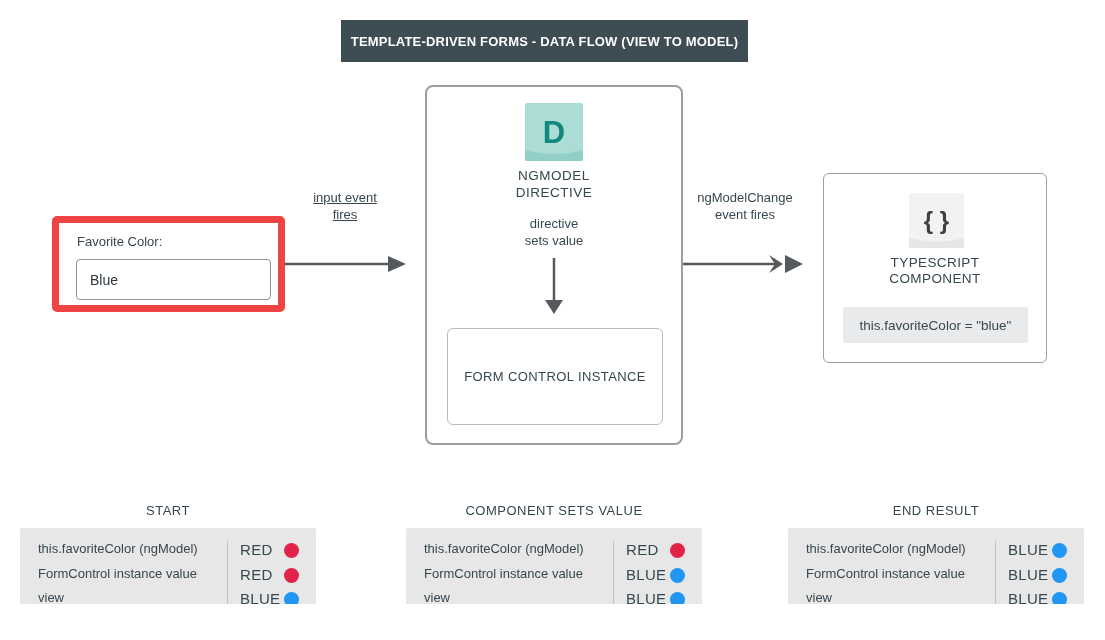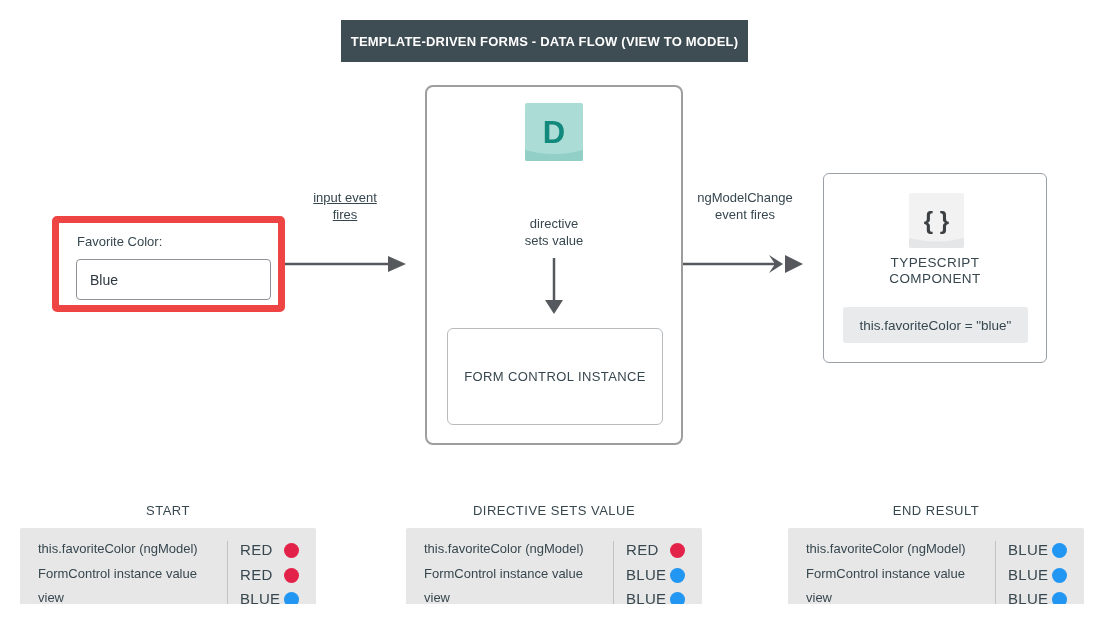--- a/index.html
+++ b/index.html
@@ -79,20 +79,24 @@
     <line x1="0" y1="14" x2="106" y2="14" stroke="#55585c" stroke-width="2.5"></line>
     <polygon points="103,6 121,14 103,22" fill="#55585c"></polygon>
   </svg>
 
   <div class="directive-box">
     <svg class="icon-tile" style="left:98px; top:16px;" width="58" height="58">
       <rect x="0" y="0" width="58" height="58" rx="2" fill="#abdcd5"></rect>
       <path d="M0,47 Q29,55 58,47 L58,56 Q58,58 56,58 L2,58 Q0,58 0,56 Z" fill="#92d0c7"></path>
       <text x="29" y="40" text-anchor="middle" font-size="31" font-weight="bold" font-family="Liberation Sans, DejaVu Sans, sans-serif" fill="#12897c">D</text>
     </svg>
+    <div class="dbox-name">
+      <div>NGMODEL</div>
+      <div>DIRECTIVE</div>
+    </div>
     <div class="dbox-action">
       <div>directive</div>
       <div>sets value</div>
     </div>
     <svg class="arrow-svg" style="left:113px; top:171px;" width="28" height="58">
       <line x1="14" y1="0" x2="14" y2="44" stroke="#55585c" stroke-width="2.5"></line>
       <polygon points="5,42 23,42 14,56" fill="#55585c"></polygon>
     </svg>
     <div class="form-control-box">
       <span>FORM CONTROL INSTANCE</span>
@@ -138,21 +142,21 @@
       <span class="val">RED</span>
       <span class="dot" style="background-color: rgb(227, 34, 73);"></span>
     </div>
     <div class="srow" style="top:62px;">
       <span class="lbl">view</span>
       <span class="val">BLUE</span>
       <span class="dot" style="background-color: rgb(33, 150, 243);"></span>
     </div>
   </div>
 
-  <div class="state-title" style="left:406px;">DIRECTIVE SETS VALUE</div>
+  <div class="state-title" style="left:406px;">COMPONENT SETS VALUE</div>
   <div class="state-table" style="left:406px;">
     <div class="tdivider"></div>
     <div class="srow" style="top:13px;">
       <span class="lbl">this.favoriteColor (ngModel)</span>
       <span class="val">RED</span>
       <span class="dot" style="background-color: rgb(227, 34, 73);"></span>
     </div>
     <div class="srow" style="top:38px;">
       <span class="lbl">FormControl instance value</span>
       <span class="val">BLUE</span>

